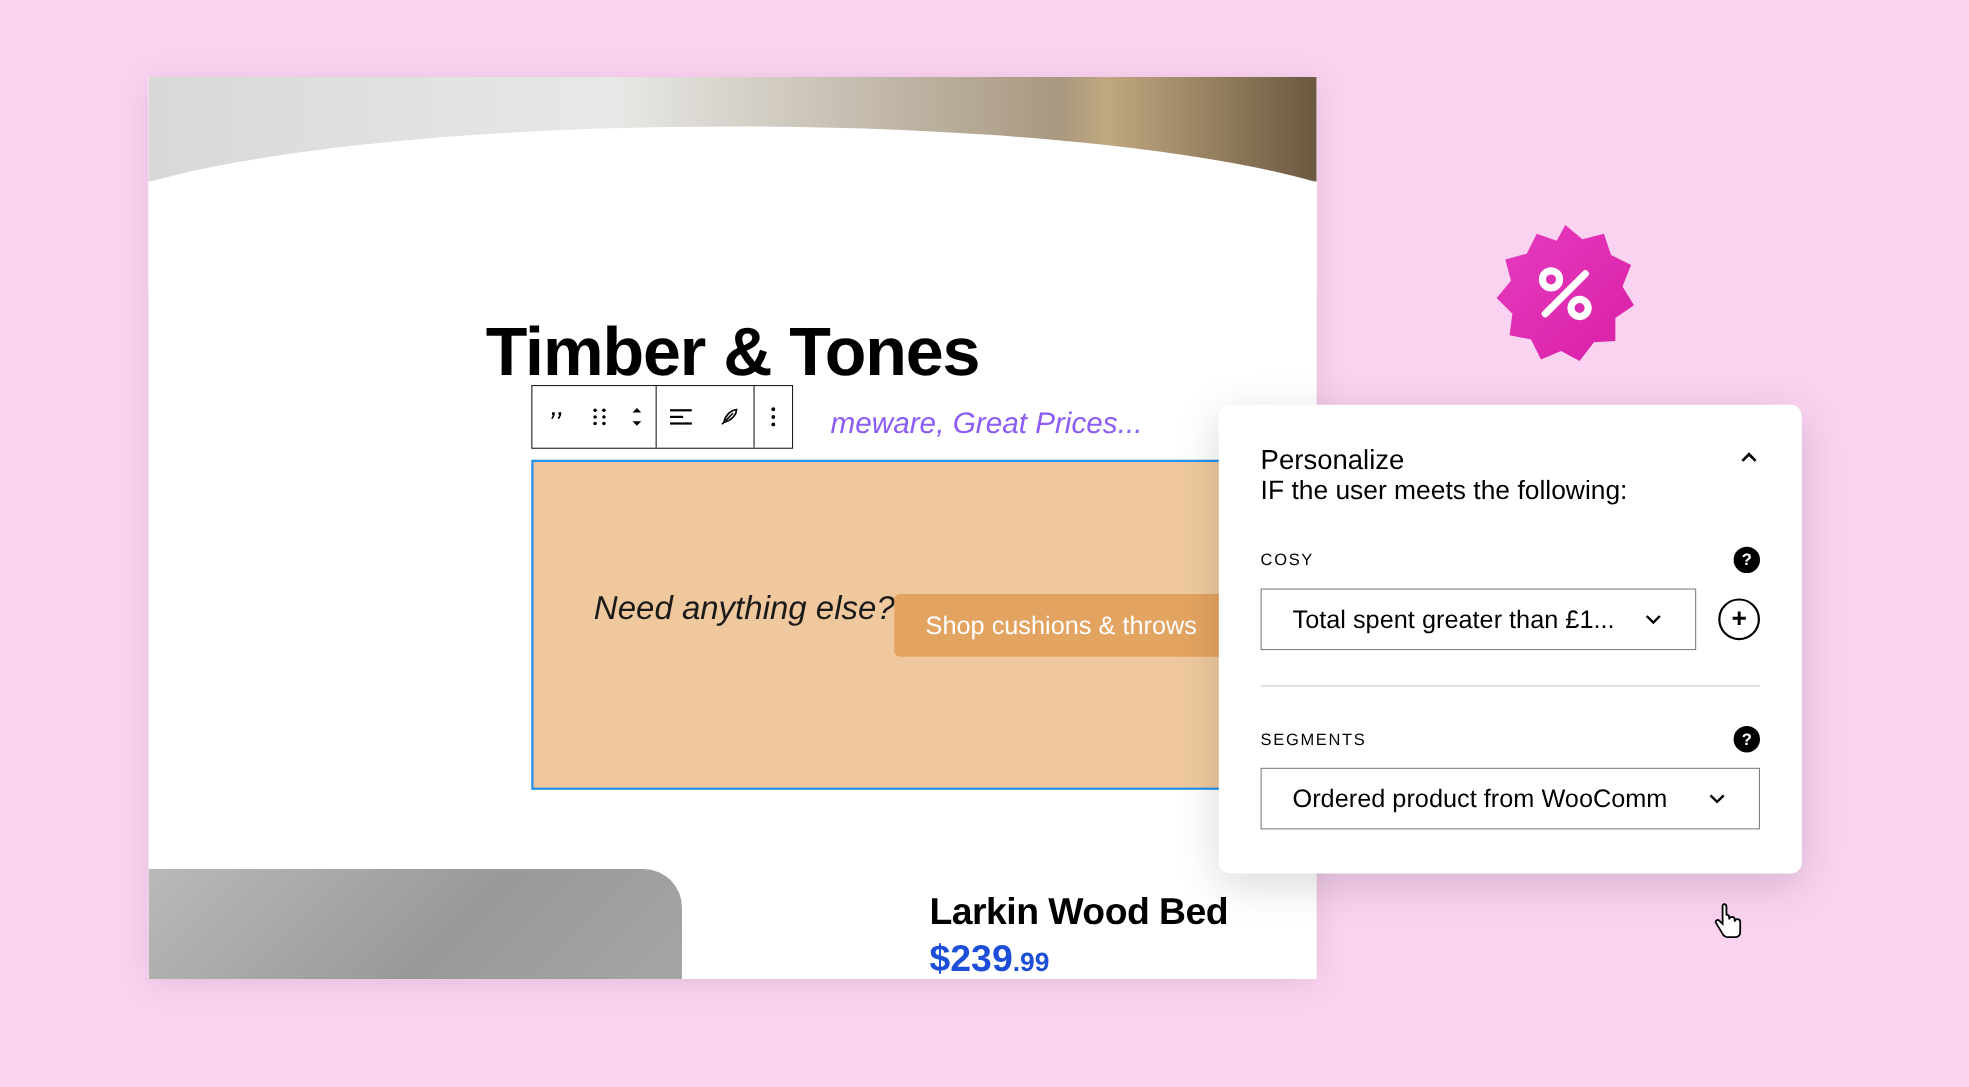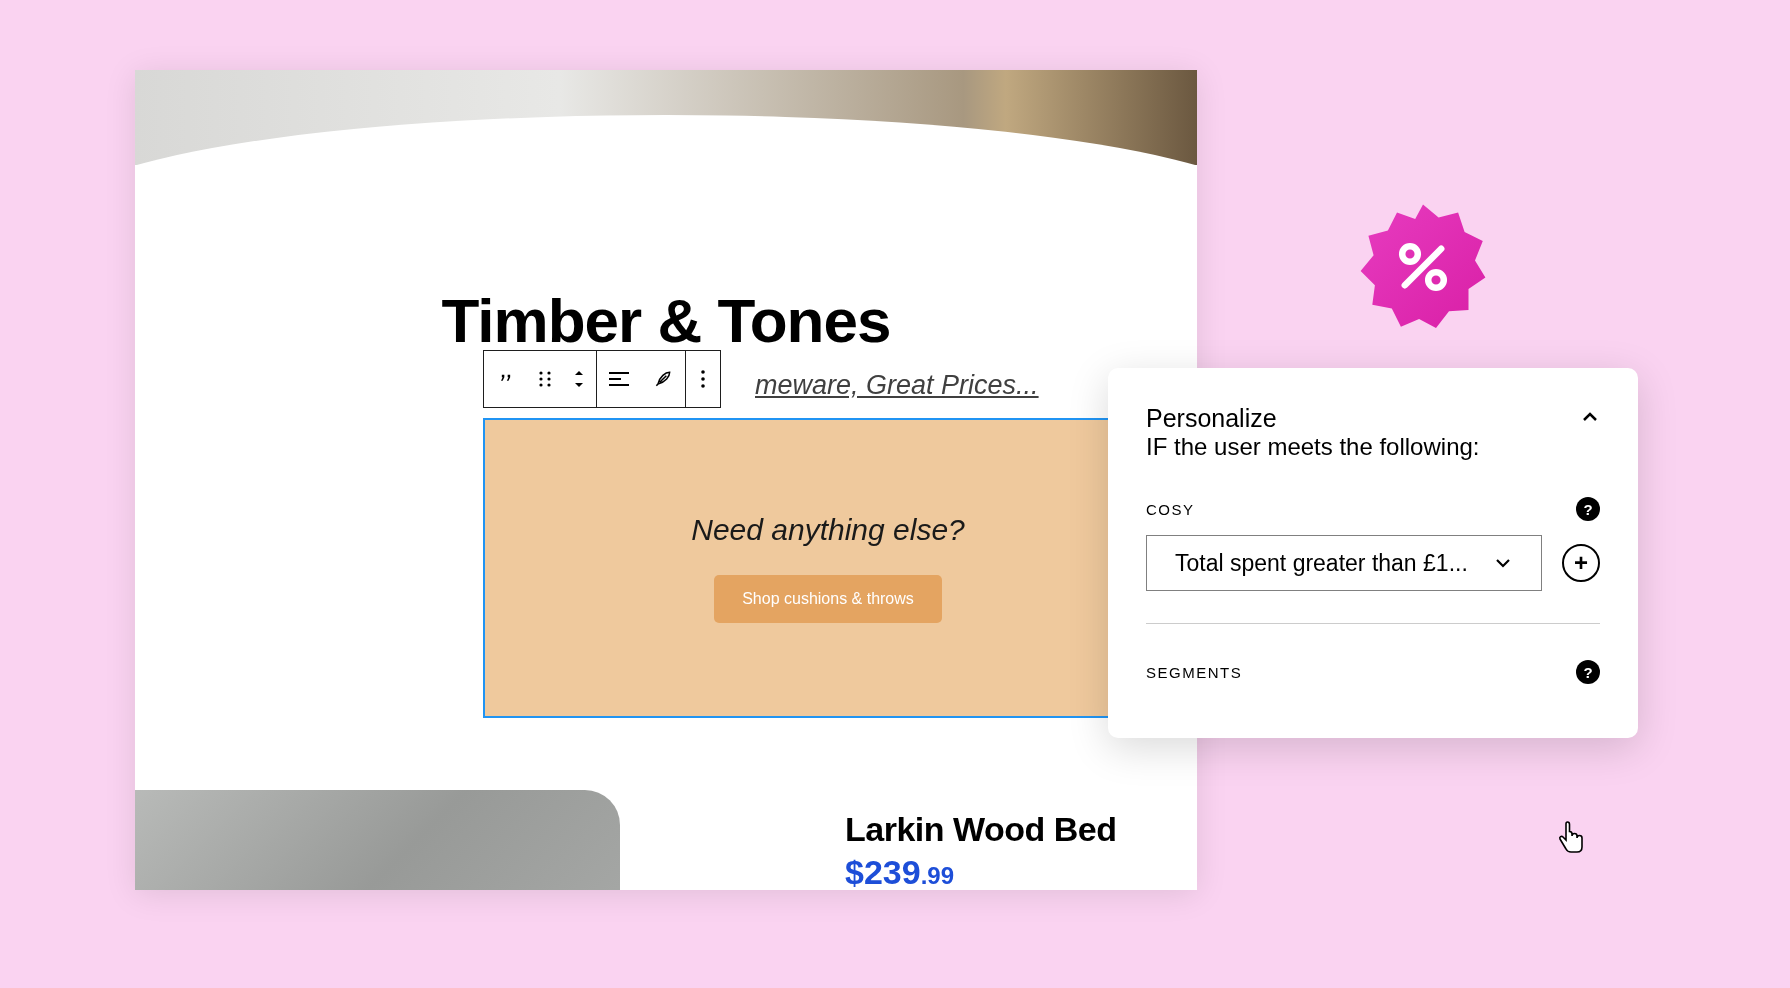--- a/index.html
+++ b/index.html
@@ -45,22 +45,21 @@
   font-weight: 700;
   letter-spacing: -1px;
   color: #000;
 }
 .page-tagline {
   position: absolute;
   top: 300px;
   left: 620px;
   font-size: 27px;
   font-style: italic;
-  color: #404040;
-  text-decoration: underline;
+  color: #8b5cf6;
 }
 .block-toolbar {
   position: absolute;
   top: 280px;
   left: 348px;
   height: 58px;
   background: #fff;
   border: 1px solid #1e1e1e;
   display: flex;
   align-items: stretch;
@@ -82,21 +81,21 @@
 .tb-narrow { width: 34px; }
 .promo-block {
   position: absolute;
   top: 348px;
   left: 348px;
   width: 690px;
   height: 300px;
   background: #efc99d;
   border: 2px solid #2094f3;
   display: flex;
-  flex-direction: column;
+  flex-direction: row;
   align-items: center;
   justify-content: center;
 }
 .promo-heading {
   font-size: 30px;
   font-style: italic;
   color: #1a1a1a;
   margin-bottom: 28px;
 }
 .promo-text {
@@ -104,21 +103,21 @@
   font-style: italic;
   color: #1a1a1a;
   margin-bottom: 36px;
 }
 .promo-code { font-weight: 700; }
 .promo-cta {
   background: #e4a461;
   color: #fff;
   border: none;
   padding: 15px 28px;
-  font-size: 16px;
+  font-size: 23px;
   border-radius: 5px;
   cursor: pointer;
 }
 .product-img {
   position: absolute;
   top: 720px;
   left: 0;
   width: 485px;
   height: 180px;
   background: linear-gradient(135deg, #b8bab8 0%, #989a98 50%, #a8aaa8 100%);
@@ -329,20 +328,26 @@
         </svg>
     </div>
     <div class="add-btn">+</div>
   </div>
 
   <div class="divider"></div>
 
   <div class="section-row">
     <span class="section-label">SEGMENTS</span>
     <span class="help-icon">?</span>
+  </div>
+  <div class="select-box full">
+    <span>Ordered product from WooComm</span>
+    <svg class="chev" viewBox="0 0 20 20">
+        <path d="M4 7l6 6 6-6" stroke="#000" stroke-width="2.2" fill="none"></path>
+      </svg>
   </div>
 </div>
 
 <svg class="badge-star" viewBox="0 0 100 100">
   <defs>
     <linearGradient id="bg" x1="0" y1="0" x2="1" y2="1">
       <stop offset="0%" stop-color="#e73cc0"></stop>
       <stop offset="100%" stop-color="#d91fa6"></stop>
     </linearGradient>
   </defs>

